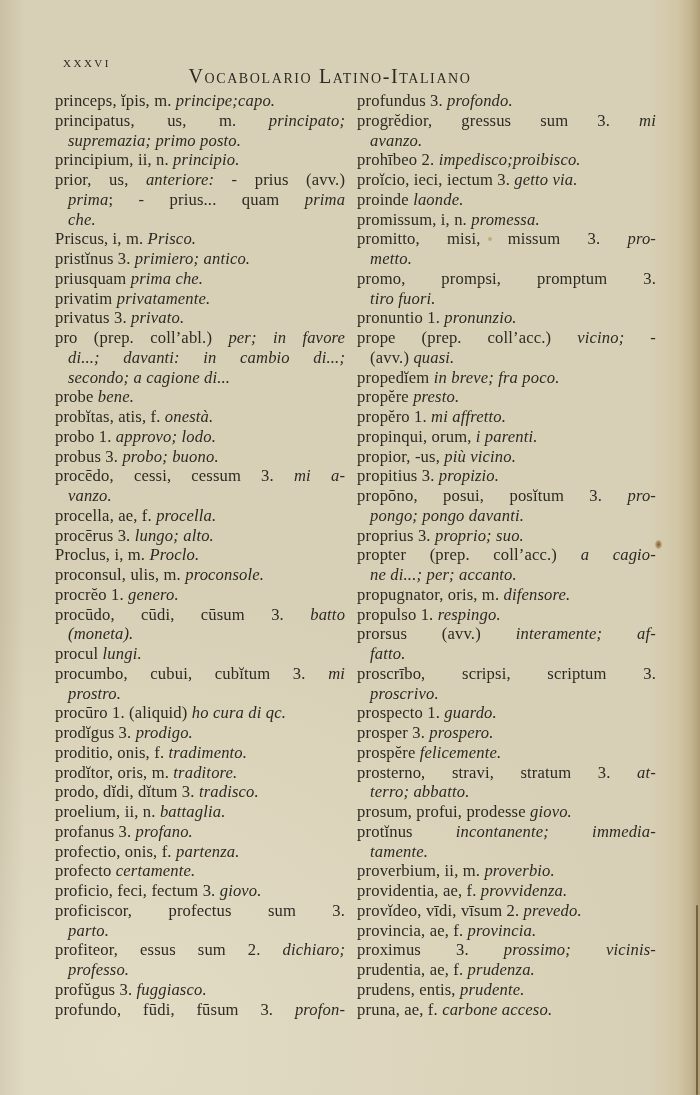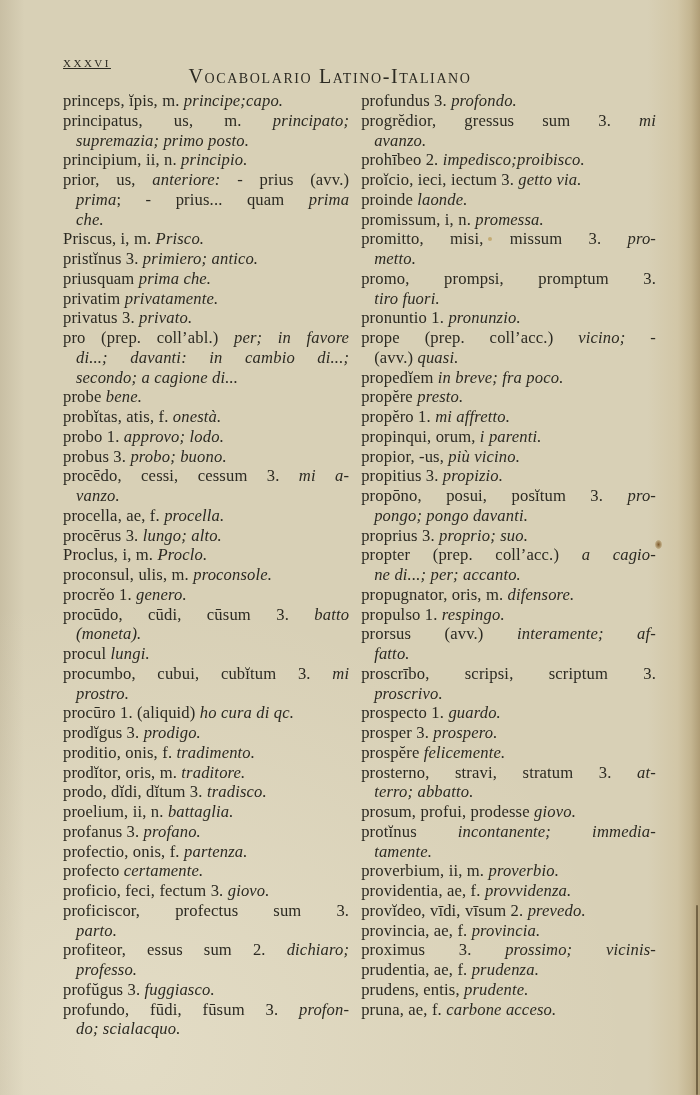--- a/index.html
+++ b/index.html
@@ -26,33 +26,33 @@
     border-radius:50%;
   }
   .speck2{
     position:absolute;left:488px;top:237px;width:4px;height:4px;
     background:rgba(180,140,60,0.55);border-radius:50%;
   }
   .header{position:absolute;top:49px;left:0;width:660px;height:24px;}
   .page-num{
     position:absolute;left:63px;top:4px;
     font-size:15.5px;letter-spacing:2.5px;
-    font-variant:small-caps;text-transform:lowercase;text-decoration:underline;
+    font-variant:small-caps;text-transform:lowercase;
   }
   .title{
     position:absolute;left:60px;right:60px;top:16px;
     text-align:center;
     font-variant:small-caps;
     font-size:20px;letter-spacing:1.6px;
   }
   .columns{
     position:absolute;top:91px;left:55px;width:601px;
     display:flex;
   }
-  .col{width:296px;margin-left:8px;}
+  .col{width:296px;}
   .col.right-col{width:305px;margin-left:12px;}
   .line{
     height:19.75px;line-height:19.75px;
     font-size:16.6px;letter-spacing:0.15px;
     white-space:nowrap;
   }
   .line.ind{padding-left:13px;}
   .line.just{
     white-space:normal;
     text-align:justify;
@@ -113,21 +113,20 @@
         <div class="line"><span class="r">profanus 3. </span><span class="i">profano.</span></div>
         <div class="line"><span class="r">profectio, onis, f. </span><span class="i">partenza.</span></div>
         <div class="line"><span class="r">profecto </span><span class="i">certamente.</span></div>
         <div class="line"><span class="r">proficio, feci, fectum 3. </span><span class="i">giovo.</span></div>
         <div class="line just"><span class="r">proficiscor, profectus sum 3.</span></div>
         <div class="line ind"><span class="i">parto.</span></div>
         <div class="line just"><span class="r">profiteor, essus sum 2. </span><span class="i">dichiaro;</span></div>
         <div class="line ind"><span class="i">professo.</span></div>
         <div class="line"><span class="r">profŭgus 3. </span><span class="i">fuggiasco.</span></div>
         <div class="line just"><span class="r">profundo, fūdi, fūsum 3. </span><span class="i">profon-</span></div>
-        <div class="line ind"><span class="i">do; scialacquo.</span></div>
       </div>
     <div class="col right-col">
         <div class="line"><span class="r">profundus 3. </span><span class="i">profondo.</span></div>
         <div class="line just"><span class="r">progrĕdior, gressus sum 3. </span><span class="i">mi</span></div>
         <div class="line ind"><span class="i">avanzo.</span></div>
         <div class="line"><span class="r">prohībeo 2. </span><span class="i">impedisco;proibisco.</span></div>
         <div class="line"><span class="r">proĭcio, ieci, iectum 3. </span><span class="i">getto via.</span></div>
         <div class="line"><span class="r">proinde </span><span class="i">laonde.</span></div>
         <div class="line"><span class="r">promissum, i, n. </span><span class="i">promessa.</span></div>
         <div class="line just"><span class="r">promitto, misi, missum 3. </span><span class="i">pro-</span></div>

